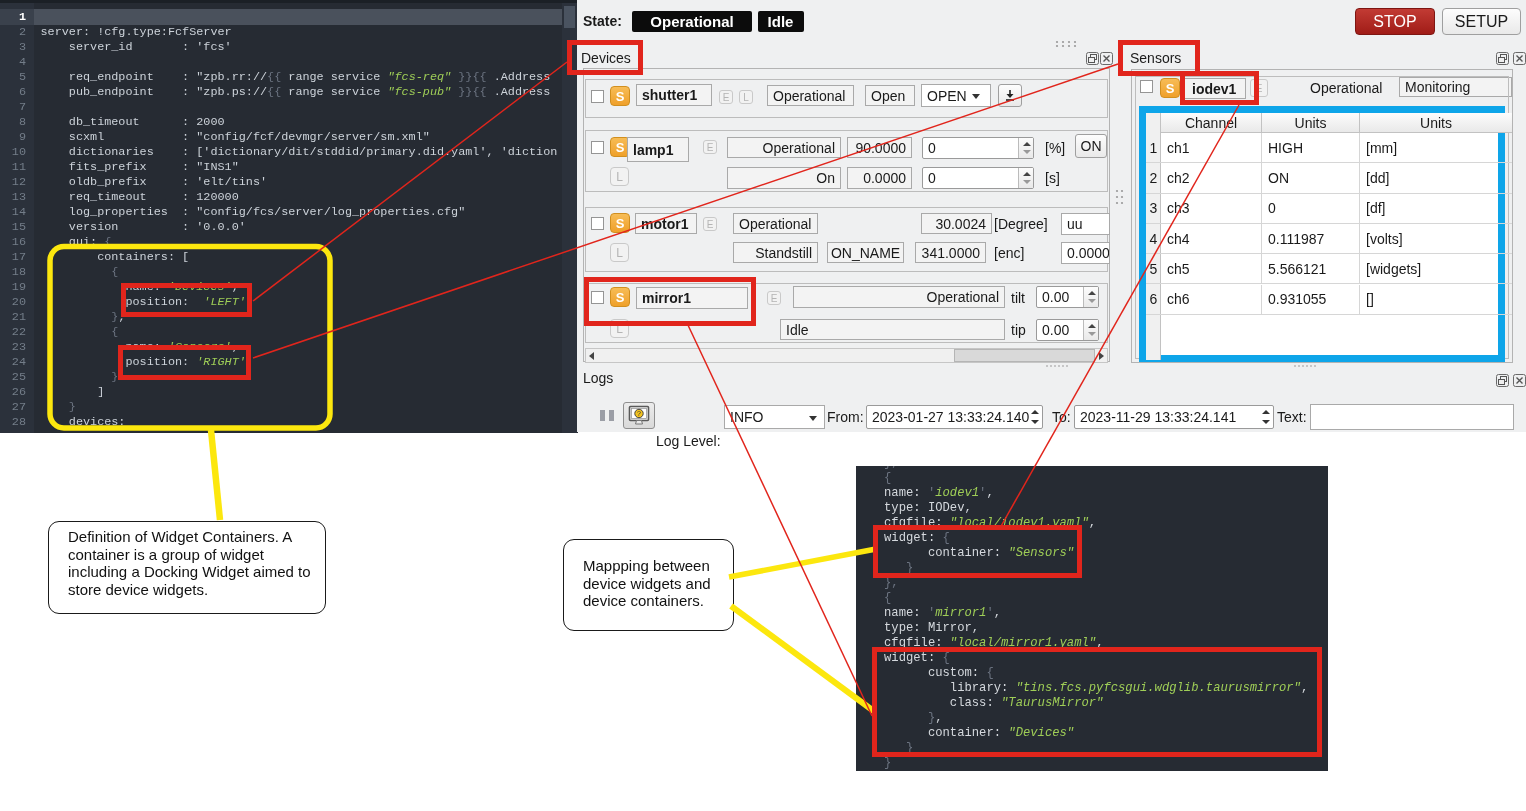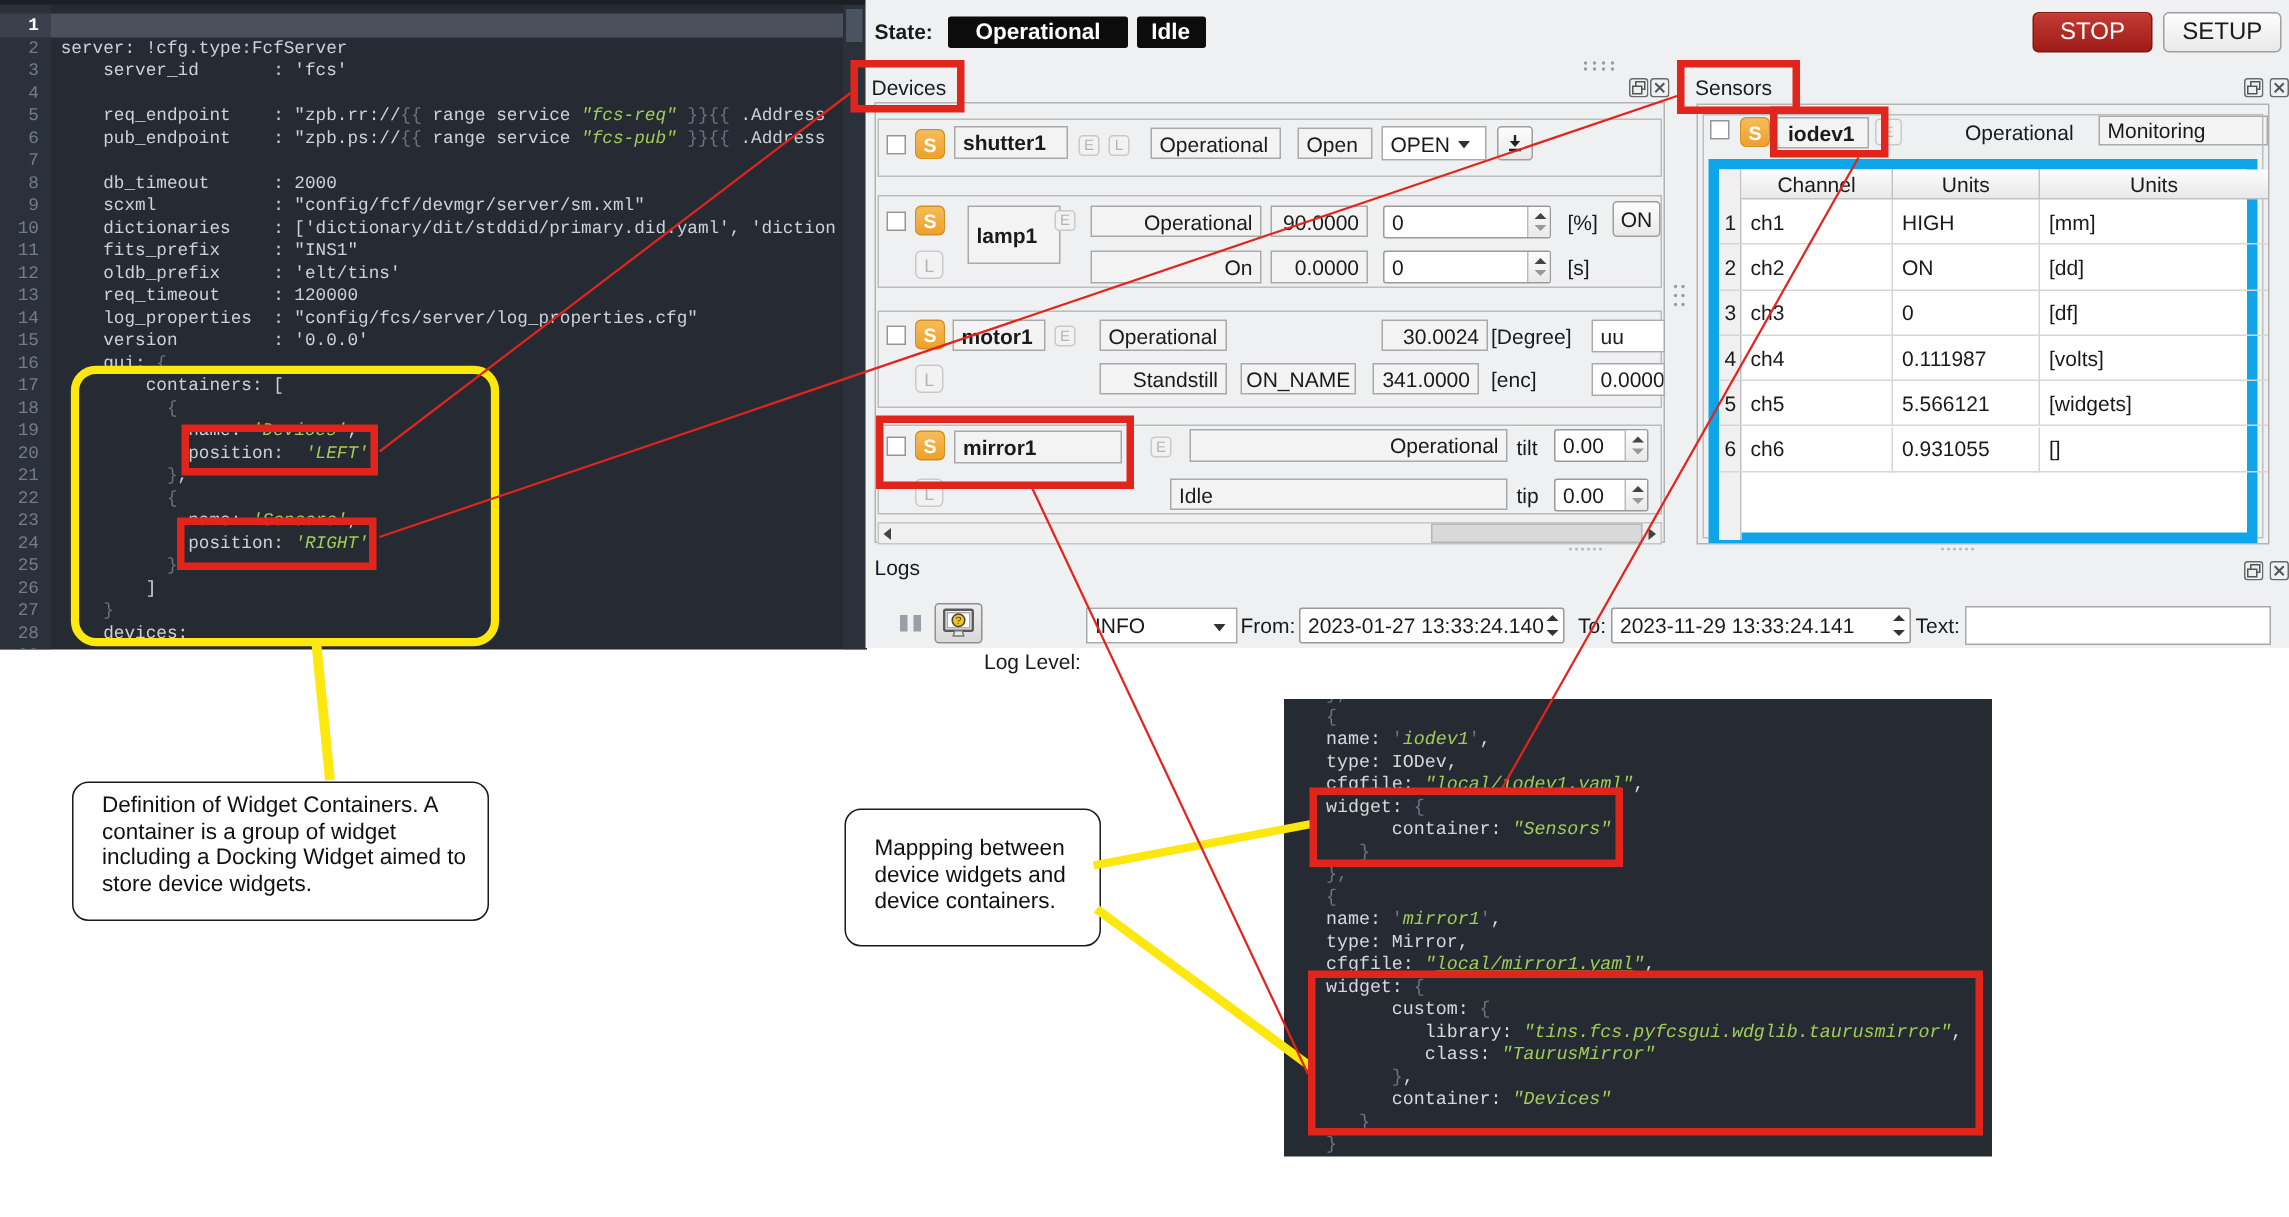--- a/index.html
+++ b/index.html
@@ -155,21 +155,21 @@
       <svg width="12" height="13" viewBox="0 0 12 13">
         <line x1="6" y1="1" x2="6" y2="7" stroke="#222" stroke-width="1.6"></line>
         <path d="M2.5 5 L6 9 L9.5 5 Z" fill="#222"></path>
         <line x1="2" y1="11" x2="10" y2="11" stroke="#222" stroke-width="1.6"></line>
       </svg>
     </div>
 
   <div class="grp" style="left:8px; top:130px; width:523px; height:62px;"></div>
   <div class="cb" style="left:14px; top:141px;"></div>
   <div class="sbtn" style="left:33px; top:137px;">S</div>
-  <div class="fld" style="left:68px; top:137px; width:62px; height:39px; font-weight:bold;">lamp1</div>
+  <div class="fld" style="left:50px; top:137px; width:62px; height:25px; font-weight:bold;">lamp1</div>
   <div class="elbtn" style="left:126px; top:140px;">E</div>
   <div class="fld" style="left:150px; top:137px; width:114px; height:21px; justify-content:flex-end;">Operational</div>
   <div class="fld" style="left:270px; top:137px; width:65px; height:21px; justify-content:flex-end;">90.0000</div>
   <div class="spin" style="left:345px; top:137px; width:112px; height:22px;">
       <div class="txt">0</div>
       <div class="arr">
         <div class="uptri"></div>
         <div class="dntri"></div>
       </div>
     </div>

